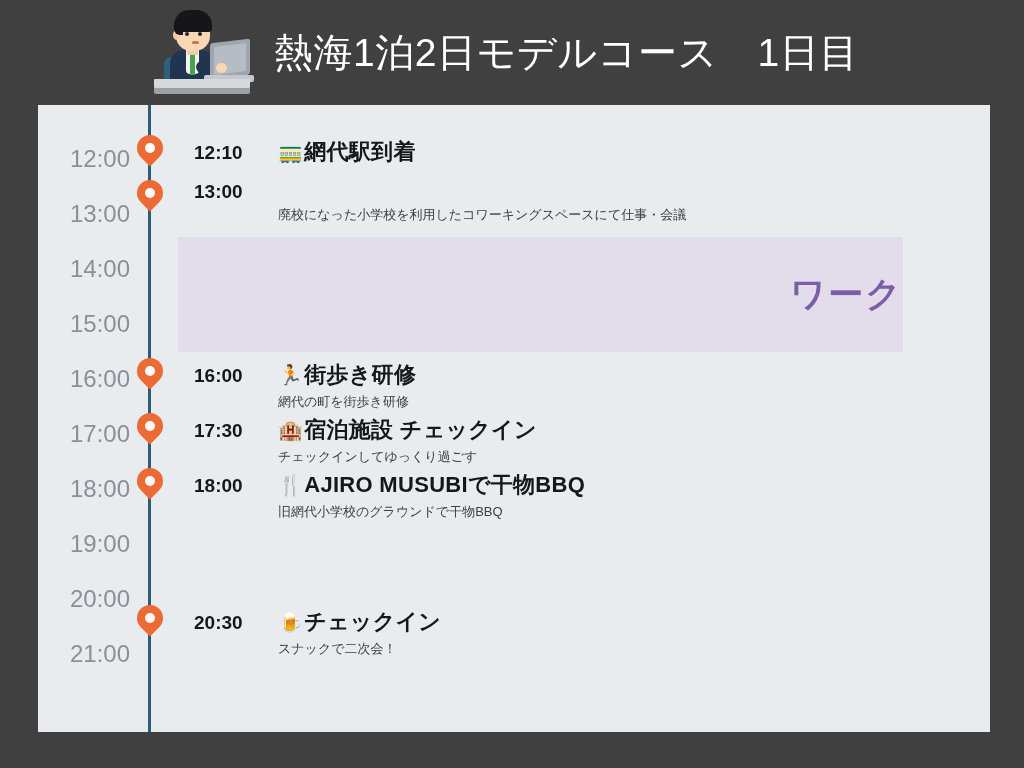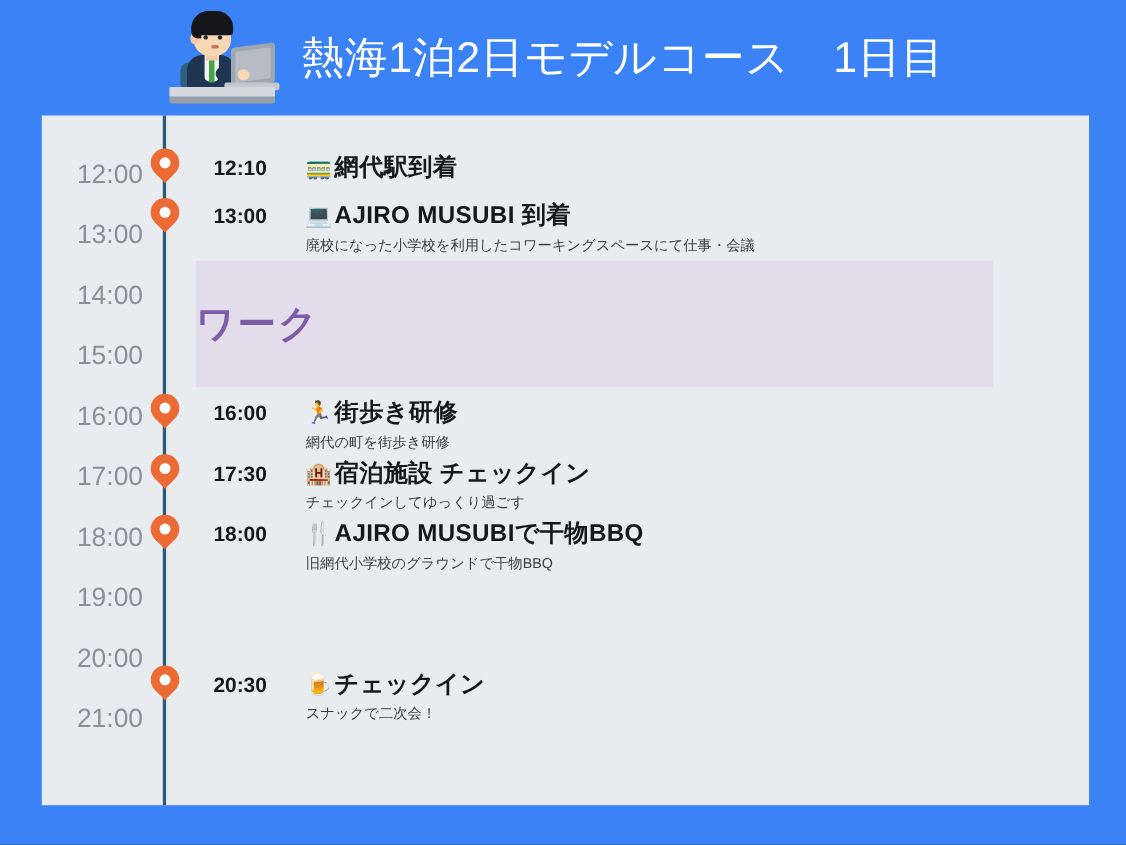--- a/index.html
+++ b/index.html
@@ -5,21 +5,21 @@
   * { margin:0; padding:0; box-sizing:border-box; }
   html, body {
     width:1024px; height:768px;
     background:#244d67;
     font-family:"Liberation Sans","DejaVu Sans",sans-serif;
     overflow:hidden;
   }
   #slide {
     position:relative;
     width:1024px; height:768px;
-    background:#3b82f6;
+    background:#404040;
   }
 
   
   #header {
     position:absolute;
     left:0; top:0;
     width:1024px; height:105px;
     display:flex;
     align-items:center;
     justify-content:flex-start;
@@ -91,21 +91,21 @@
   }
 
   
   #work-block {
     position:absolute;
     left:140px; top:132px;
     width:725px; height:115px;
     background:#e3dcea;
     display:flex;
     align-items:center;
-    justify-content:flex-start;
+    justify-content:flex-end;
   }
   #work-block-label {
     color:#7b5ea7;
     font-size:35px;
     font-weight:700;
     letter-spacing:2px;
   }
 
   
   .event {
@@ -242,21 +242,20 @@
     <div class="event" style="top:32px">
       <div class="event-head">
         <span class="event-time">12:10</span>
         <span class="event-title"><span class="event-emoji">🚃</span><span>網代駅到着</span></span>
       </div>
     </div>
 
     <div class="event" style="top:76px">
       <div class="event-head">
         <span class="event-time">13:00</span>
-        <span class="event-title"><span class="event-emoji">💻</span><span>AJIRO MUSUBI 到着</span></span>
       </div>
       <div class="event-desc">廃校になった小学校を利用したコワーキングスペースにて仕事・会議</div>
     </div>
 
     <div class="event" style="top:255px">
       <div class="event-head">
         <span class="event-time">16:00</span>
         <span class="event-title"><span class="event-emoji">🏃</span><span>街歩き研修</span></span>
       </div>
       <div class="event-desc">網代の町を街歩き研修</div>

